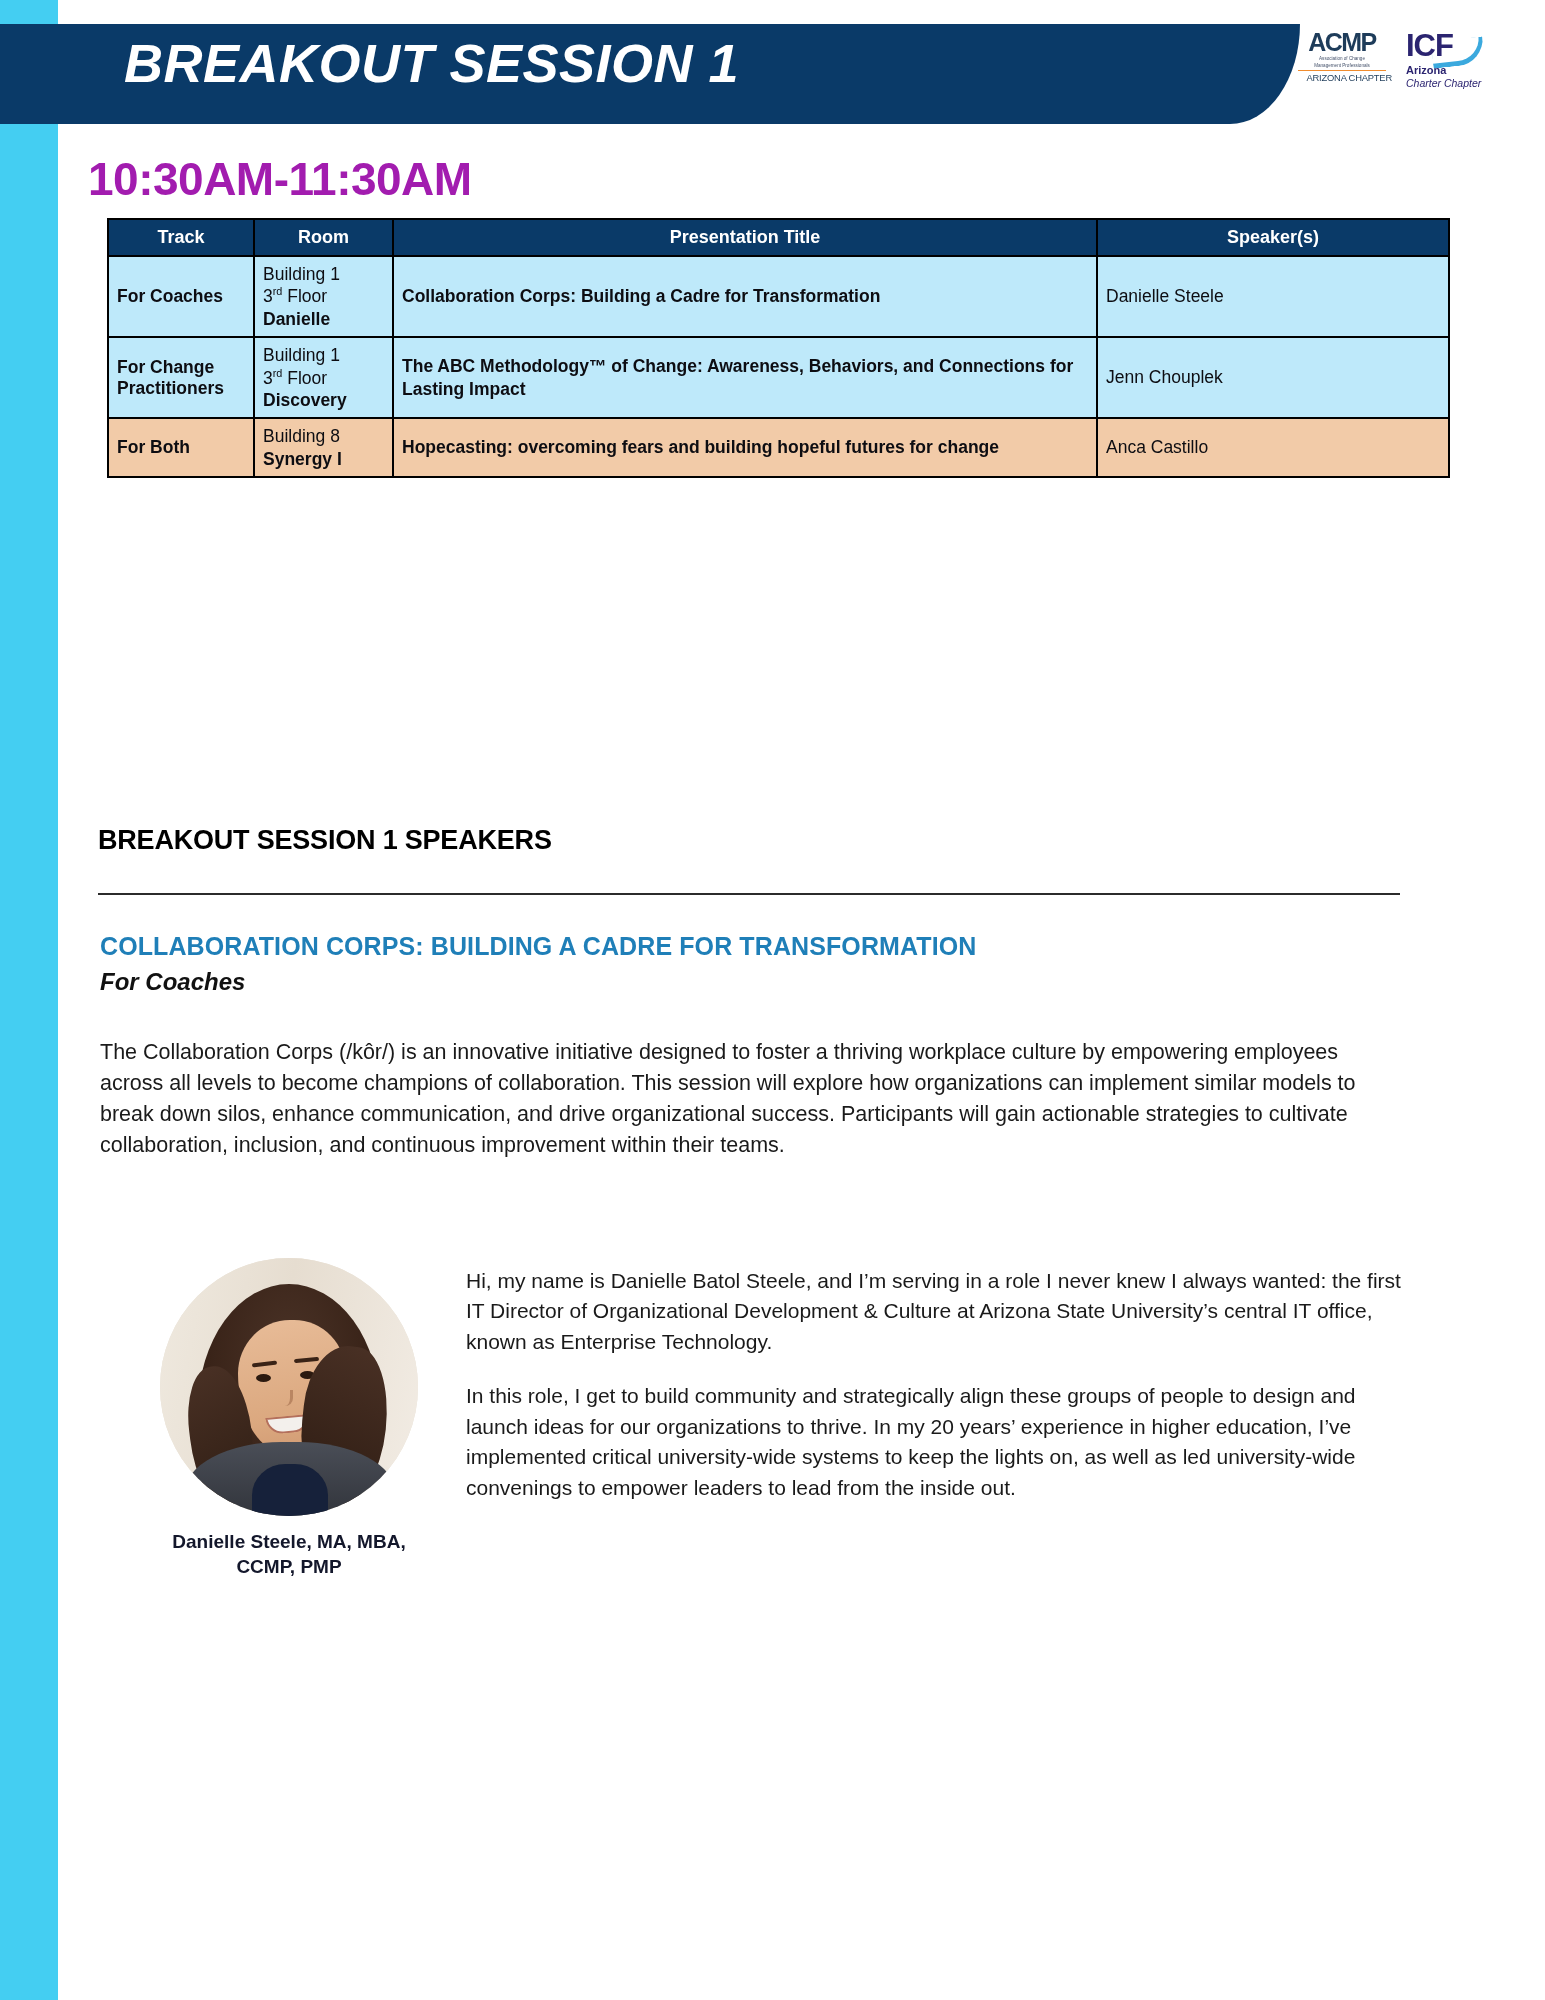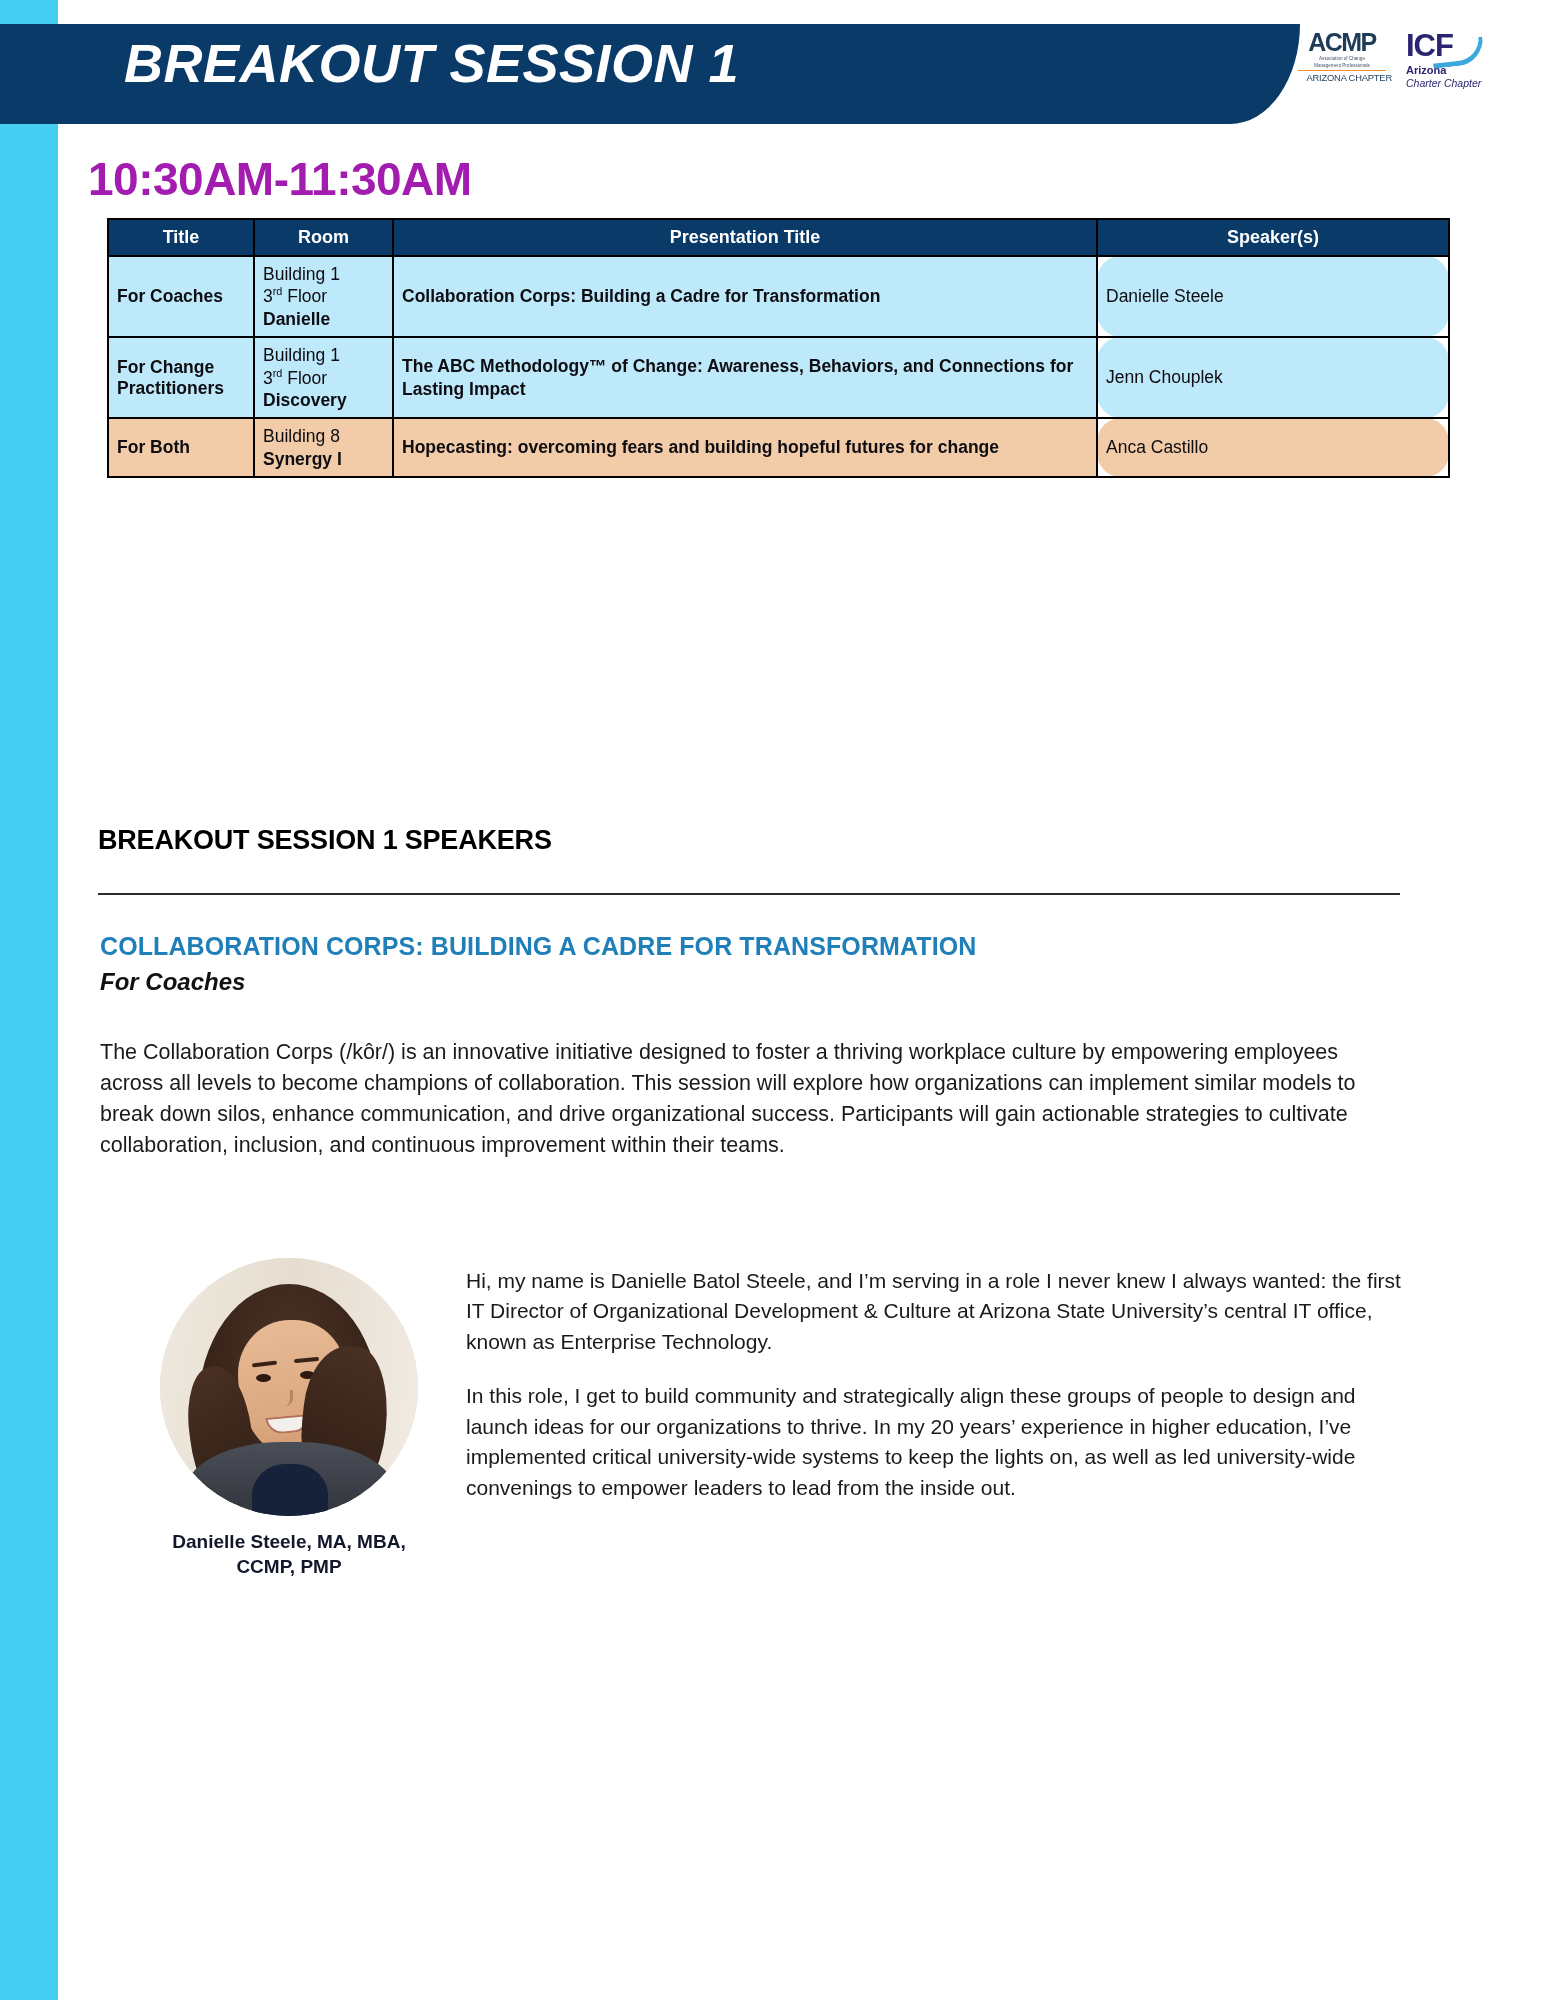--- a/index.html
+++ b/index.html
@@ -165,21 +165,21 @@
   .col-spk    { width: 352px; }
 
   .row-blue td { background: #BEE9FA; }
   .row-peach td { background: #F2CBA8; }
 
   .cell-track { font-weight: bold; line-height: 1.18; }
   .cell-room { line-height: 1.28; font-size: 17.5px; }
   .cell-room .room-name { font-weight: bold; display: block; }
   .cell-room .bld { display: block; }
   .cell-title { font-weight: bold; line-height: 1.3; }
-  .cell-speaker { font-weight: normal; border-radius: 24px; }
+  .cell-speaker { font-weight: normal; }
   sup { font-size: 0.62em; vertical-align: super; line-height: 0; }
 
   
   .speakers-heading {
     position: absolute;
     left: 98px;
     top: 825px;
     font-size: 27px;
     font-weight: bold;
     color: #000000;
@@ -382,21 +382,21 @@
 
 <table class="schedule-table">
   <colgroup>
     <col class="col-track">
       <col class="col-room">
       <col class="col-title">
       <col class="col-spk">
   </colgroup>
   <thead>
     <tr>
-      <th>Title</th>
+      <th>Track</th>
       <th>Room</th>
       <th>Presentation Title</th>
       <th>Speaker(s)</th>
     </tr>
   </thead>
   <tbody>
     <tr class="row-blue">
       <td class="cell-track">For Coaches</td>
       <td class="cell-room">
         <span class="bld">Building 1</span>

